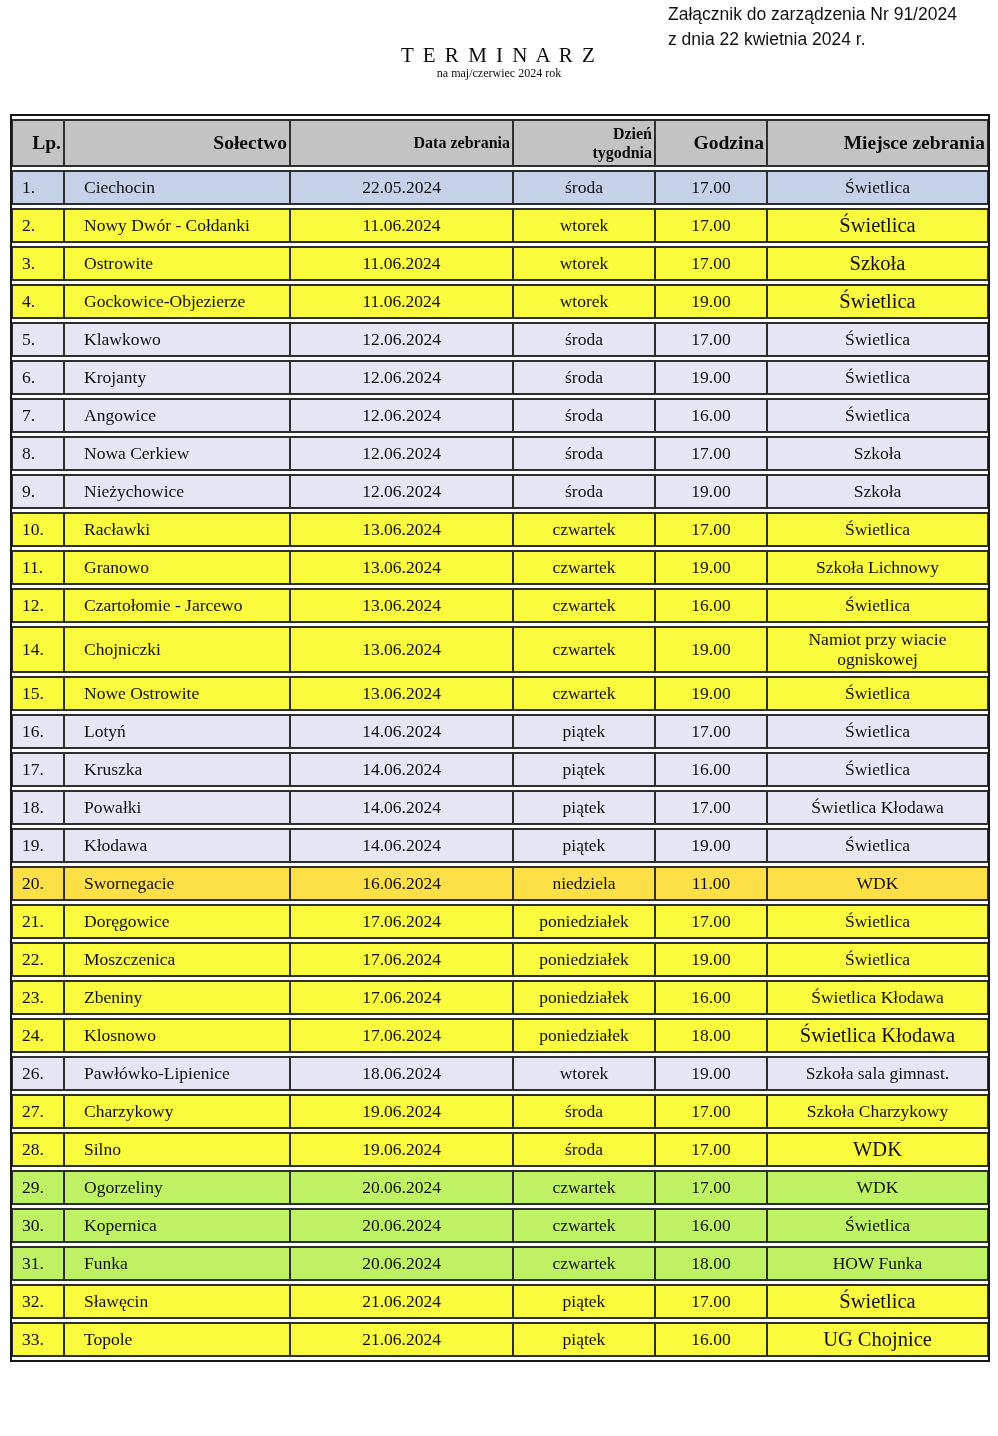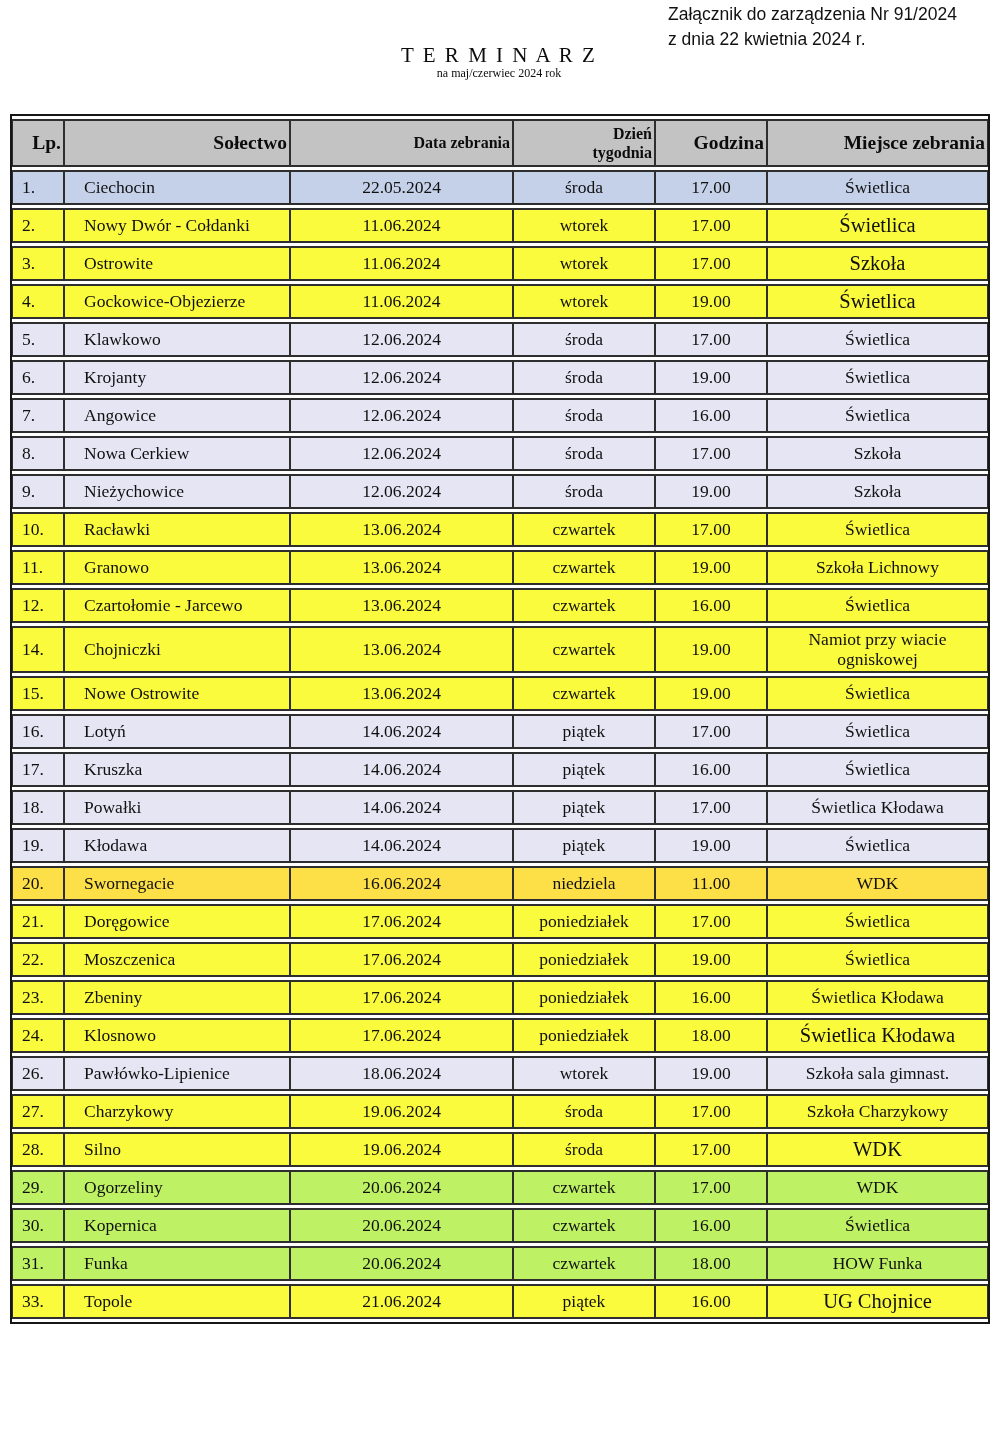--- a/index.html
+++ b/index.html
@@ -331,20 +331,28 @@
         </tr>
         <tr class="theme-gray">
           <td class="col-lp">31.</td>
           <td class="col-solectwo">Funka</td>
           <td class="col-data">20.06.2024</td>
           <td class="col-dzien">czwartek</td>
           <td class="col-godzina">18.00</td>
           <td class="col-miejsce">HOW Funka</td>
         </tr>
         <tr class="theme-yellow emph">
+          <td class="col-lp">32.</td>
+          <td class="col-solectwo">Sławęcin</td>
+          <td class="col-data">21.06.2024</td>
+          <td class="col-dzien">piątek</td>
+          <td class="col-godzina">17.00</td>
+          <td class="col-miejsce">Świetlica</td>
+        </tr>
+        <tr class="theme-yellow emph">
           <td class="col-lp">33.</td>
           <td class="col-solectwo">Topole</td>
           <td class="col-data">21.06.2024</td>
           <td class="col-dzien">piątek</td>
           <td class="col-godzina">16.00</td>
           <td class="col-miejsce">UG Chojnice</td>
         </tr>
       </tbody>
   </table>
 

